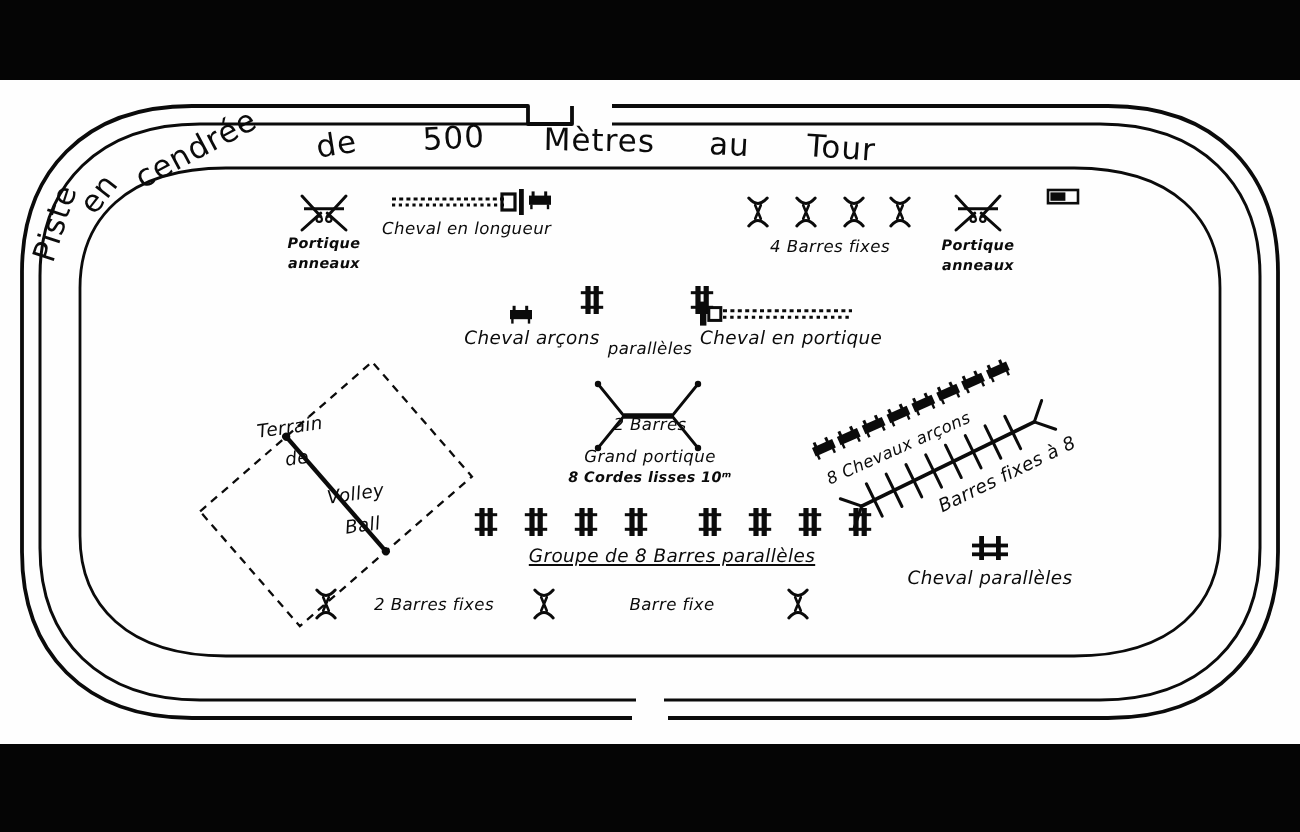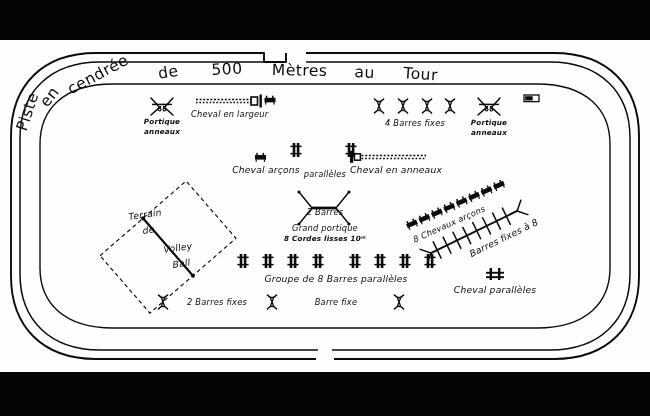--- a/index.html
+++ b/index.html
@@ -305,47 +305,47 @@
     <div class="lbl big" style="left:65px;top:43px;transform:rotate(-28deg);transform-origin:left top;">cendrée</div>
     <div class="lbl big" style="left:157px;top:26px;transform:rotate(-9deg);transform-origin:left top;">de</div>
     <div class="lbl big" style="left:211px;top:22px;transform:rotate(-3deg);transform-origin:left top;">500</div>
     <div class="lbl big" style="left:272px;top:22px;transform:rotate(1deg);transform-origin:left top;">Mètres</div>
     <div class="lbl big" style="left:355px;top:24px;transform:rotate(3deg);transform-origin:left top;">au</div>
     <div class="lbl big" style="left:404px;top:25px;transform:rotate(4deg);transform-origin:left top;">Tour</div>
 
     <div class="lbl xs ctr" style="left:162px;top:78px;">Portique</div>
     <div class="lbl xs ctr" style="left:162px;top:88px;">anneaux</div>
 
-    <div class="lbl sm" style="left:191px;top:70px;">Cheval en largeur</div>
+    <div class="lbl sm" style="left:191px;top:70px;">Cheval en longueur</div>
 
     <div class="lbl sm ctr" style="left:325px;top:120px;margin-top:48px;">2 Barres</div>
     <div class="lbl sm ctr" style="left:325px;top:130px;">parallèles</div>
 
     <div class="lbl sm ctr" style="left:415px;top:79px;">4 Barres fixes</div>
 
     <div class="lbl xs ctr" style="left:489px;top:79px;">Portique</div>
     <div class="lbl xs ctr" style="left:489px;top:89px;">anneaux</div>
 
     <div class="lbl md ctr" style="left:266px;top:125px;">Cheval arçons</div>
 
-    <div class="lbl md" style="left:350px;top:125px;">Cheval en anneaux</div>
+    <div class="lbl md" style="left:350px;top:125px;">Cheval en portique</div>
 
     <div class="lbl sm" style="left:412px;top:196px;transform:rotate(-24deg);transform-origin:left top;">8 Chevaux arçons</div>
 
     <div class="lbl md" style="left:468px;top:210px;transform:rotate(-26deg);transform-origin:left top;">Barres fixes à 8</div>
 
     <div class="lbl sm ctr" style="left:325px;top:184px;">Grand portique</div>
     <div class="lbl xs ctr" style="left:325px;top:195px;">8 Cordes lisses 10ᵐ</div>
 
     <div class="lbl md" style="left:128px;top:172px;transform:rotate(-8deg);transform-origin:left top;">Terrain</div>
     <div class="lbl md" style="left:142px;top:186px;transform:rotate(-8deg);transform-origin:left top;">de</div>
     <div class="lbl md" style="left:163px;top:205px;transform:rotate(-8deg);transform-origin:left top;">Volley</div>
     <div class="lbl md" style="left:172px;top:220px;transform:rotate(-8deg);transform-origin:left top;">Ball</div>
 
-    <div class="lbl md ctr" style="left:336px;top:234px;">Groupe de 8 Barres parallèles</div>
+    <div class="lbl md ctr" style="left:336px;top:234px;text-decoration:underline;">Groupe de 8 Barres parallèles</div>
 
     <div class="lbl sm ctr" style="left:217px;top:258px;">2 Barres fixes</div>
 
     <div class="lbl sm ctr" style="left:336px;top:258px;">Barre fixe</div>
 
     <div class="lbl md ctr" style="left:495px;top:245px;">Cheval parallèles</div>
 
   </div>
 </div>
 

